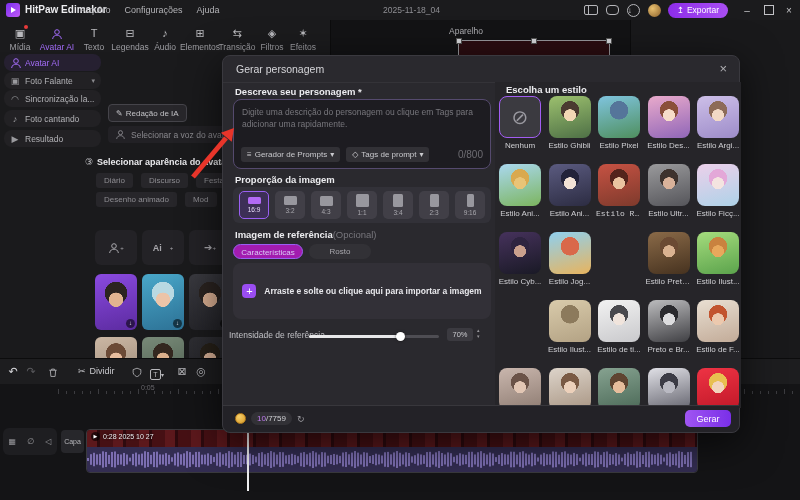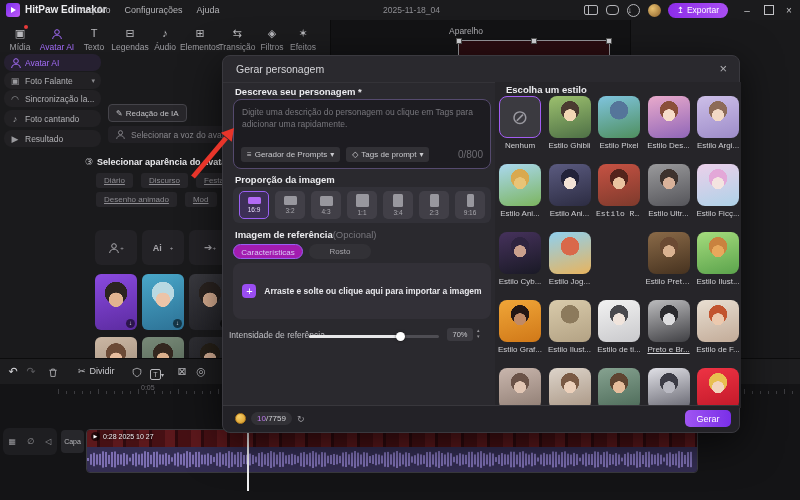--- a/index.html
+++ b/index.html
@@ -45,21 +45,21 @@
   .side-caret{margin-left:auto;font-size:7px;color:#8a8a8e;}
   
   .writing-chip{position:absolute;left:108px;top:52px;height:16px;padding:0 7px;border-radius:4px;background:#28272b;
       border:1px solid #45444a;font-size:8px;color:#c2c2c6;display:flex;align-items:center;gap:3px;}
   .voice-row{position:absolute;left:108px;top:74px;width:150px;height:17px;border-radius:4px;background:#222125;
       display:flex;align-items:center;gap:5px;padding:0 7px;font-size:8.5px;color:#8a898e;box-sizing:border-box;}
   .step3{position:absolute;left:85px;top:105px;font-size:9px;color:#e9e9ec;font-weight:bold;white-space:nowrap;}
   .step3 .circ{color:#cfcfd3;font-weight:normal;margin-right:4px;}
   .step3 .hint{color:#77767b;font-weight:normal;margin-left:6px;}
   .tagrow{position:absolute;left:96px;display:flex;gap:8px;}
-  .cat-tag{height:15px;line-height:15px;padding:0 8px;border-radius:3px;background:#27262a;font-size:8px;color:#8e8d92;white-space:nowrap;cursor:pointer;text-decoration:underline;}
+  .cat-tag{height:15px;line-height:15px;padding:0 8px;border-radius:3px;background:#27262a;font-size:8px;color:#8e8d92;white-space:nowrap;cursor:pointer;}
   .avcard{position:absolute;top:178px;width:42px;height:35px;border-radius:6px;background:#232226;
       display:flex;align-items:center;justify-content:center;color:#a8a7ac;font-size:10px;cursor:pointer;}
   .photo{position:absolute;width:42px;border-radius:6px;position:absolute;overflow:hidden;cursor:pointer;}
   .photo .dlb{position:absolute;right:2px;bottom:2px;width:9px;height:9px;border-radius:50%;background:rgba(0,0,0,.55);
       color:#e8e8ea;font-size:6px;line-height:9px;text-align:center;}
   .credits-row{position:absolute;left:88px;top:339px;display:flex;align-items:center;gap:5px;}
   .coin{width:11px;height:11px;border-radius:50%;background:radial-gradient(circle at 35% 30%,#f5cf6a,#d89a28);border:1px solid #b87e1e;box-sizing:border-box;}
   .cred-pill{height:13px;line-height:13px;padding:0 6px;border-radius:7px;background:#323136;font-size:8px;color:#d2d2d6;}
   .cred-pill b{color:#c07cf2;font-weight:normal;}
   .refresh{font-size:9px;color:#98979c;}
@@ -704,33 +704,29 @@
             <span class="style-name">Estilo Jog...</span>
           </div>
           <div class="style-cell" style="left: 148.5px; top: 136px;">
             <div class="thumb" style="background: radial-gradient(circle at 50% 46%, rgb(217, 178, 145) 0px, rgb(217, 178, 145) 19%, transparent 20%), radial-gradient(circle at 50% 34%, rgb(107, 74, 51) 0px, rgb(107, 74, 51) 26%, transparent 27%), linear-gradient(165deg, rgb(138, 106, 72), rgb(70, 50, 31));"></div>
             <span class="style-name">Estilo Preto...</span>
           </div>
           <div class="style-cell" style="left: 198px; top: 136px;">
             <div class="thumb" style="background: radial-gradient(circle at 50% 46%, rgb(232, 168, 92) 0px, rgb(232, 168, 92) 19%, transparent 20%), radial-gradient(circle at 50% 34%, rgb(201, 130, 63) 0px, rgb(201, 130, 63) 26%, transparent 27%), linear-gradient(165deg, rgb(165, 220, 125), rgb(91, 163, 76));"></div>
             <span class="style-name">Estilo Ilust...</span>
           </div>
-          <div class="style-cell" style="left: 0px; top: 204px;">
-            <div class="thumb" style="background: radial-gradient(circle at 50% 46%, rgb(192, 138, 102) 0px, rgb(192, 138, 102) 19%, transparent 20%), radial-gradient(circle at 50% 34%, rgb(35, 23, 20) 0px, rgb(35, 23, 20) 26%, transparent 27%), linear-gradient(165deg, rgb(240, 166, 56), rgb(208, 120, 24));"></div>
-            <span class="style-name">Estilo Graf...</span>
-          </div>
           <div class="style-cell" style="left: 49.5px; top: 204px;">
             <div class="thumb" style="background: radial-gradient(circle at 50% 34%, rgb(140, 122, 92) 0px, rgb(140, 122, 92) 26%, transparent 27%), linear-gradient(165deg, rgb(217, 203, 171), rgb(179, 162, 132));"></div>
             <span class="style-name">Estilo Ilust...</span>
           </div>
           <div class="style-cell" style="left: 99px; top: 204px;">
             <div class="thumb" style="background: radial-gradient(circle at 50% 46%, rgb(240, 228, 220) 0px, rgb(240, 228, 220) 19%, transparent 20%), radial-gradient(circle at 50% 34%, rgb(73, 73, 78) 0px, rgb(73, 73, 78) 26%, transparent 27%), linear-gradient(165deg, rgb(242, 242, 242), rgb(201, 201, 204));"></div>
             <span class="style-name">Estilo de ti...</span>
           </div>
-          <div class="style-cell" style="left: 148.5px; top: 204px; text-decoration: underline;">
+          <div class="style-cell" style="left: 148.5px; top: 204px;">
             <div class="thumb" style="background: radial-gradient(circle at 50% 46%, rgb(220, 220, 222) 0px, rgb(220, 220, 222) 19%, transparent 20%), radial-gradient(circle at 50% 34%, rgb(42, 42, 46) 0px, rgb(42, 42, 46) 26%, transparent 27%), linear-gradient(165deg, rgb(188, 188, 190), rgb(64, 64, 68));"></div>
             <span class="style-name">Preto e Br...</span>
           </div>
           <div class="style-cell" style="left: 198px; top: 204px;">
             <div class="thumb" style="background: radial-gradient(circle at 50% 46%, rgb(236, 201, 174) 0px, rgb(236, 201, 174) 19%, transparent 20%), radial-gradient(circle at 50% 34%, rgb(194, 84, 47) 0px, rgb(194, 84, 47) 26%, transparent 27%), linear-gradient(165deg, rgb(233, 223, 210), rgb(194, 171, 152));"></div>
             <span class="style-name">Estilo de F...</span>
           </div>
           <div class="style-cell" style="left: 0px; top: 272px;">
             <div class="thumb" style="background: radial-gradient(circle at 50% 46%, rgb(226, 198, 180) 0px, rgb(226, 198, 180) 19%, transparent 20%), radial-gradient(circle at 50% 34%, rgb(107, 83, 72) 0px, rgb(107, 83, 72) 26%, transparent 27%), linear-gradient(165deg, rgb(201, 182, 173), rgb(143, 125, 115));"></div>
             <span class="style-name"></span>

